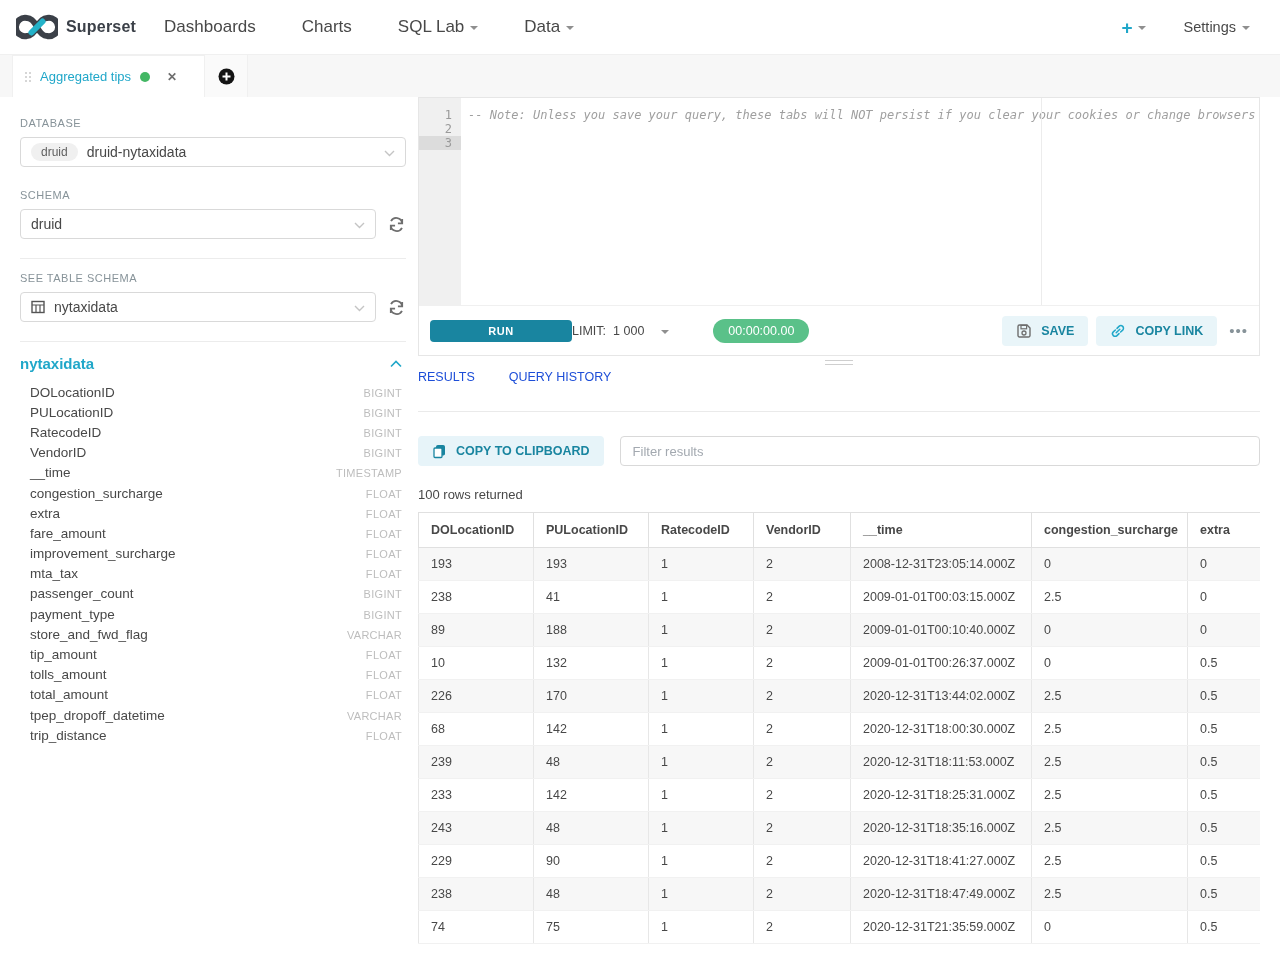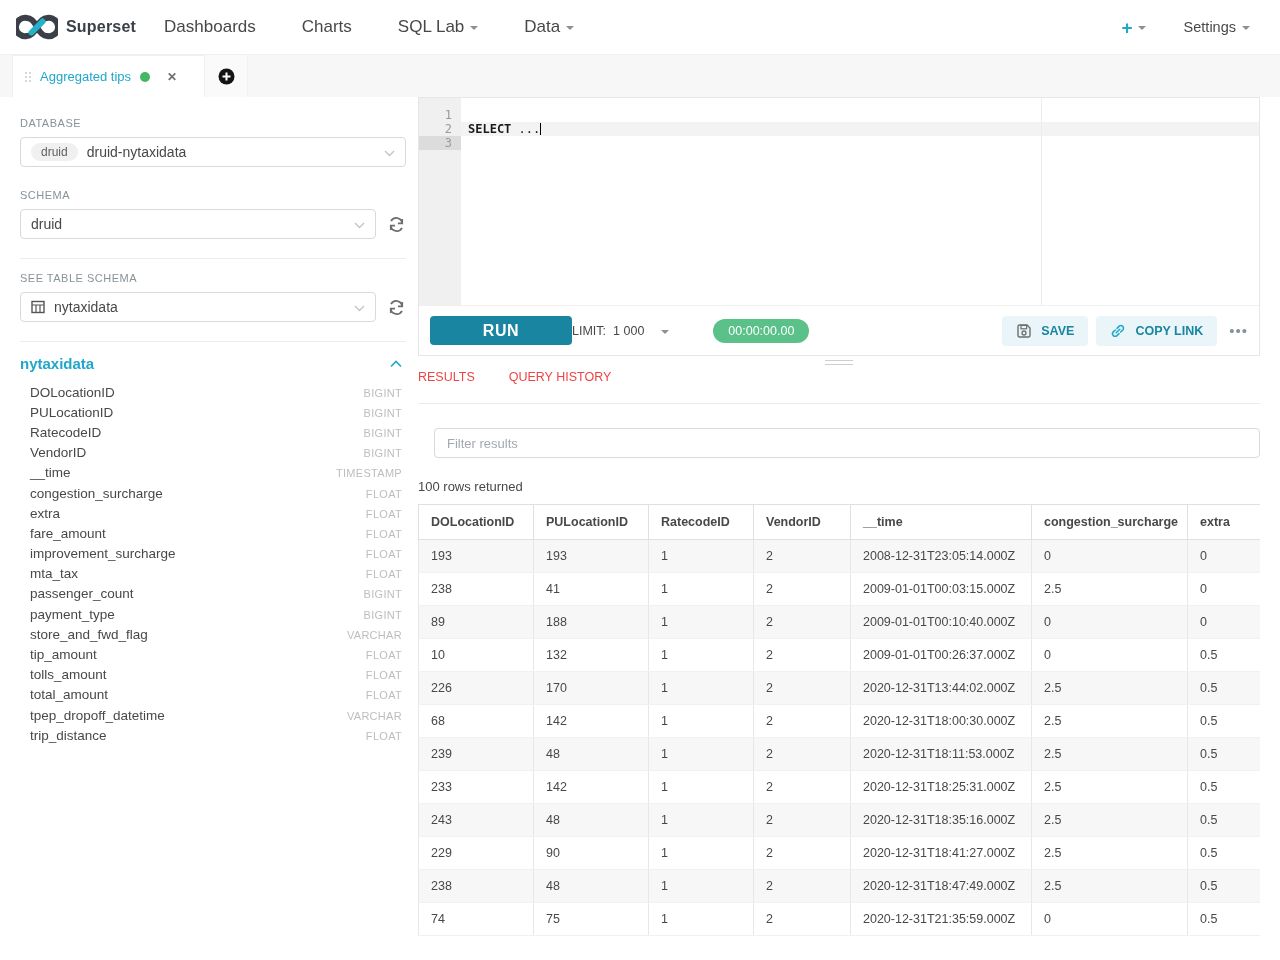--- a/index.html
+++ b/index.html
@@ -69,40 +69,40 @@
   .ed-lines{position:absolute; left:42px; right:0; top:0; bottom:0; padding-top:10px; white-space:nowrap;}
   .ed-line{height:14px; padding-left:7px;}
   .ed-line.active{background:#f3f3f3;}
   .comment{color:#9f9f9f; font-style:italic;}
   .kw{font-weight:bold; color:#1a1a1a;}
   .code-rest{color:#1a1a1a;}
   .cursor{display:inline-block; width:1px; height:12px; background:#000; vertical-align:-2px;}
   .print-margin{position:absolute; left:622px; top:0; bottom:0; width:1px; background:#ececec;}
 
   .sql-toolbar{height:50px; border-top:1px solid #f0f0f0; display:flex; align-items:center; padding:0 11px;}
-  .run-btn{width:142px; height:29px; background:var(--primary-dark); color:#fff; border:none; border-radius:4px;
-           font-size:16px; font-weight:bold; letter-spacing:.6px; cursor:pointer; font-family:inherit;}
+  .run-btn{width:142px; height:22px; background:var(--primary-dark); color:#fff; border:none; border-radius:4px;
+           font-size:11px; font-weight:bold; letter-spacing:.6px; cursor:pointer; font-family:inherit;}
   .limit-group{display:flex; align-items:center; font-size:12.5px; gap:5px; cursor:pointer;}
   .limit-val{margin-left:2px;}
   .limit-caret{margin-left:12px;}
   .timer{margin-left:44px; background:var(--success); color:#fff; font-size:12.5px; border-radius:14px;
          padding:5px 15px;}
   .tb-spacer{flex:1;}
   .soft-btn{height:30px; background:#e9f5f9; border:none; border-radius:4px; display:flex; align-items:center;
             gap:9px; padding:0 14px; font-size:12.5px; font-weight:bold; color:var(--primary-dark);
             cursor:pointer; font-family:inherit;}
   .soft-btn + .soft-btn{margin-left:8px;text-align:right;}
   .more-dots{margin-left:12px; color:#879399; font-size:15px; letter-spacing:1px; cursor:pointer;}
 
   .drag-handle{height:13px; display:flex; flex-direction:column; align-items:center; justify-content:center; gap:3px; cursor:row-resize;}
   .drag-handle i{width:28px; height:1px; background:#cfcfcf;}
 
   
   .res-tabs{display:flex; gap:34px; border-bottom:1px solid #eaeaea; margin-top:1px;}
-  .res-tab{font-size:12.5px; color:#ef4444; padding-bottom:18px; border-bottom:2px solid transparent;
+  .res-tab{font-size:12.5px; color:#1d4ed8; padding-bottom:26px; border-bottom:2px solid transparent;
            cursor:pointer; margin-bottom:-1px;}
   .res-tab.active{border-bottom-color:var(--tab-underline);}
 
   .res-controls{margin-top:24px; display:flex; align-items:center;}
   .filter-input{flex:1; margin-left:16px; height:30px; border:1px solid #d9d9d9; border-radius:4px;
                 padding:0 12px; font-size:13px; font-family:inherit; color:#a21caf; outline:none;}
   .filter-input::placeholder{color:#a3a9b0;}
   .rows-returned{margin-top:21px; font-size:13px; color:#484848;}
 
   
@@ -348,22 +348,22 @@
 
   <div class="main">
     <div class="query-pane">
       <div class="editor">
         <div class="gutter" id="ed-gutter">
             <div class="num">1</div>
             <div class="num">2</div>
             <div class="num active">3</div>
           </div>
         <div class="ed-lines" id="ed-lines">
+            <div class="ed-line"><span class="comment">-- Note: Unless you save your query, these tabs will NOT persist if you clear your cookies or change browsers</span></div>
             <div class="ed-line"></div>
-            <div class="ed-line active"><span class="kw">SELECT</span><span class="code-rest"> ...</span><span class="cursor"></span></div>
           </div>
         <div class="print-margin"></div>
       </div>
       <div class="sql-toolbar">
         <button class="run-btn">RUN</button>
         <span class="limit-group">
           <span>LIMIT:</span>
           <span class="limit-val">1 000</span>
           <span class="caret limit-caret"></span>
         </span>
@@ -397,20 +397,29 @@
         <i></i>
         <i></i>
       </div>
 
     <div class="res-tabs">
       <span class="res-tab">RESULTS</span>
       <span class="res-tab">QUERY HISTORY</span>
     </div>
 
     <div class="res-controls">
+      <button class="soft-btn" style="background:#e7f4f9;">
+        <span style="display:flex;">
+          <svg width="15" height="15" viewBox="0 0 15 15">
+            <rect x="4.5" y="1.5" width="8" height="9.5" rx="1" fill="#1985a0" stroke="#1985a0" stroke-width="1"></rect>
+            <rect x="2" y="4" width="8" height="9.5" rx="1" fill="#fff" stroke="#1985a0" stroke-width="1.3"></rect>
+          </svg>
+        </span>
+        <span>COPY TO CLIPBOARD</span>
+      </button>
       <input class="filter-input" value="" placeholder="Filter results" style="">
     </div>
 
     <div class="rows-returned">100 rows returned</div>
 
     <div class="table-wrap">
       <table>
         <colgroup>
           <col style="width:115px">
             <col style="width:115px">

